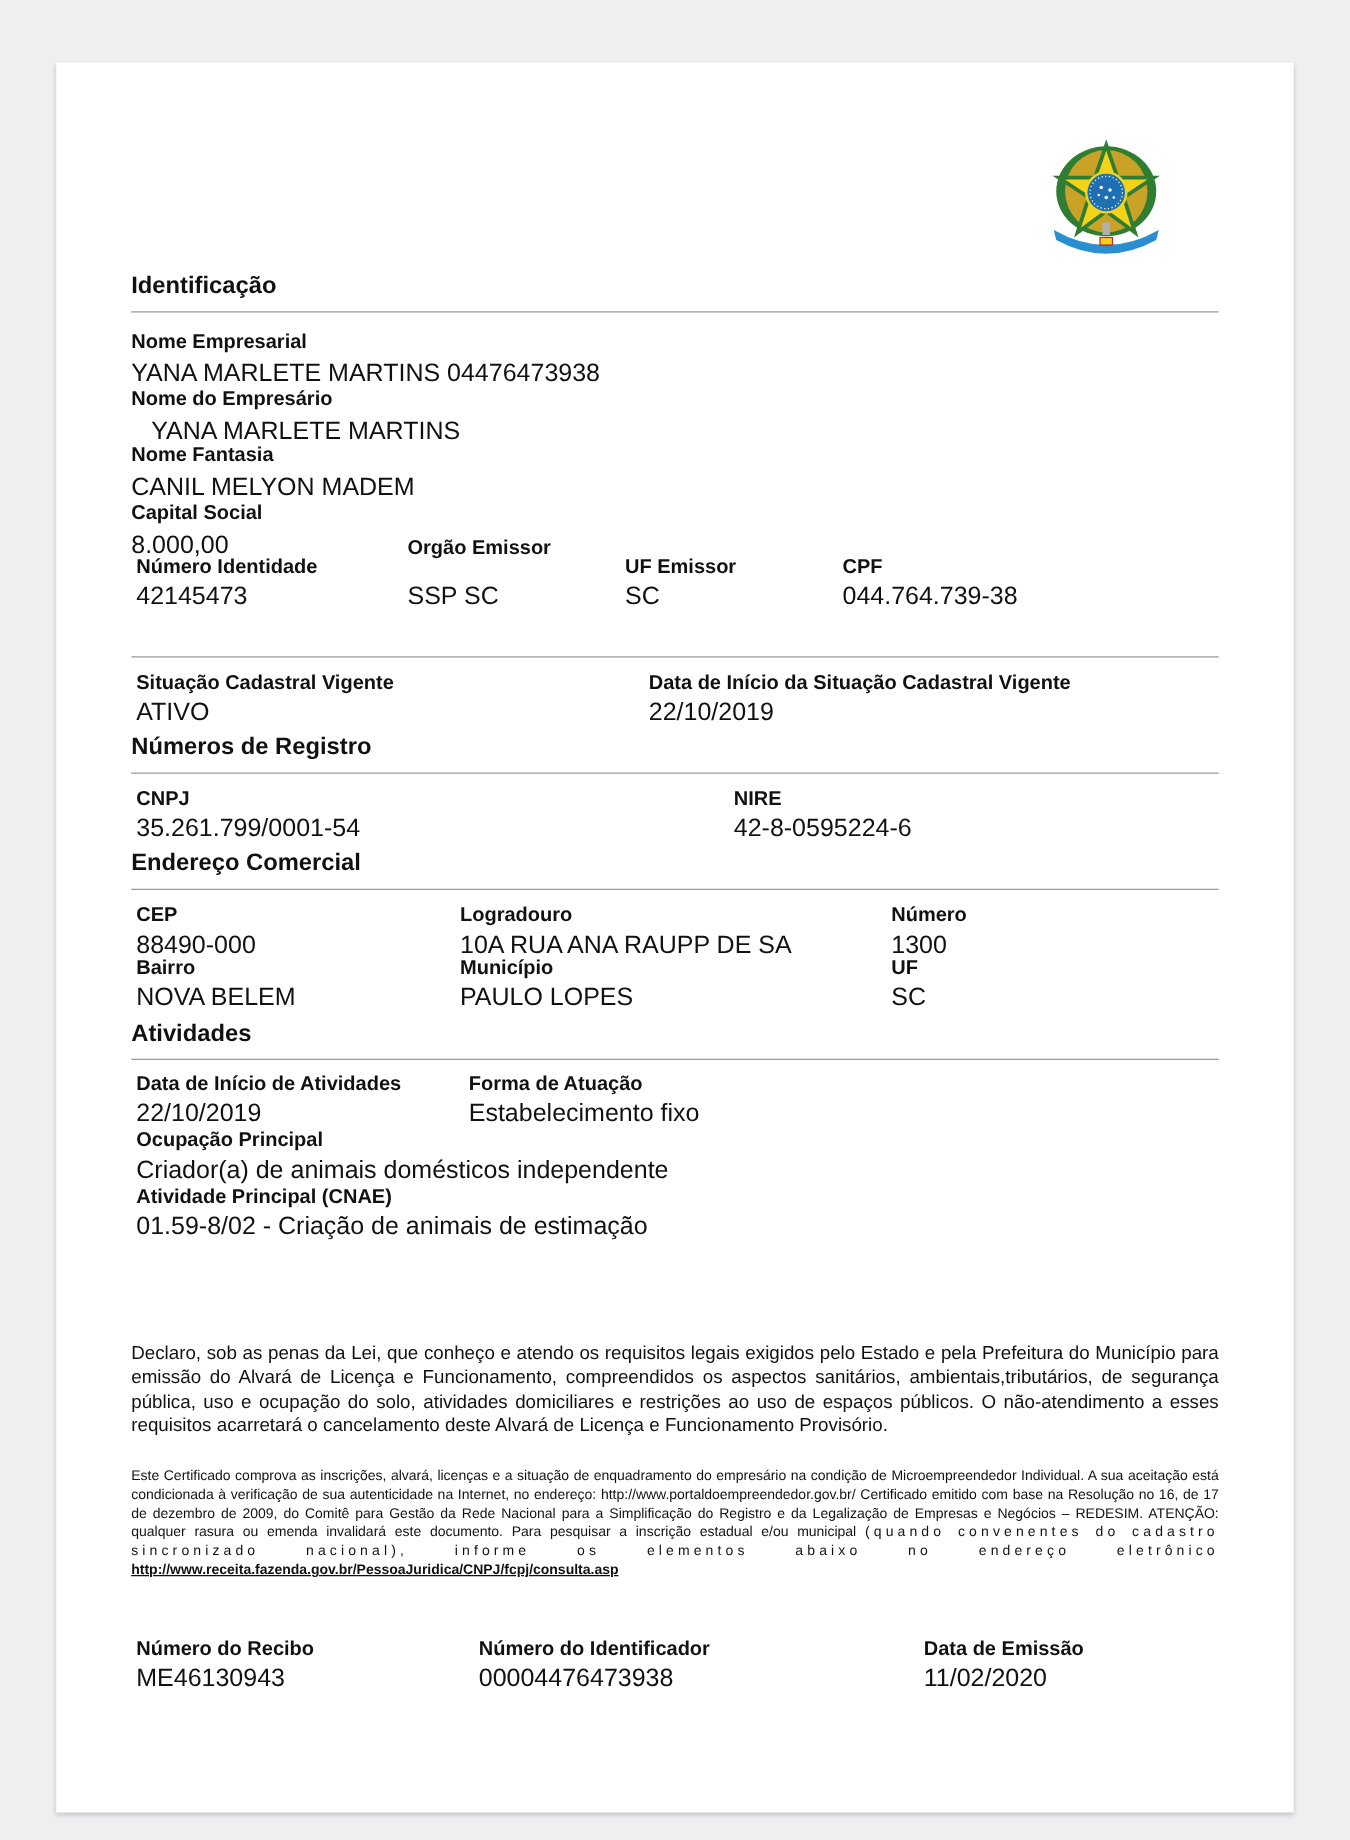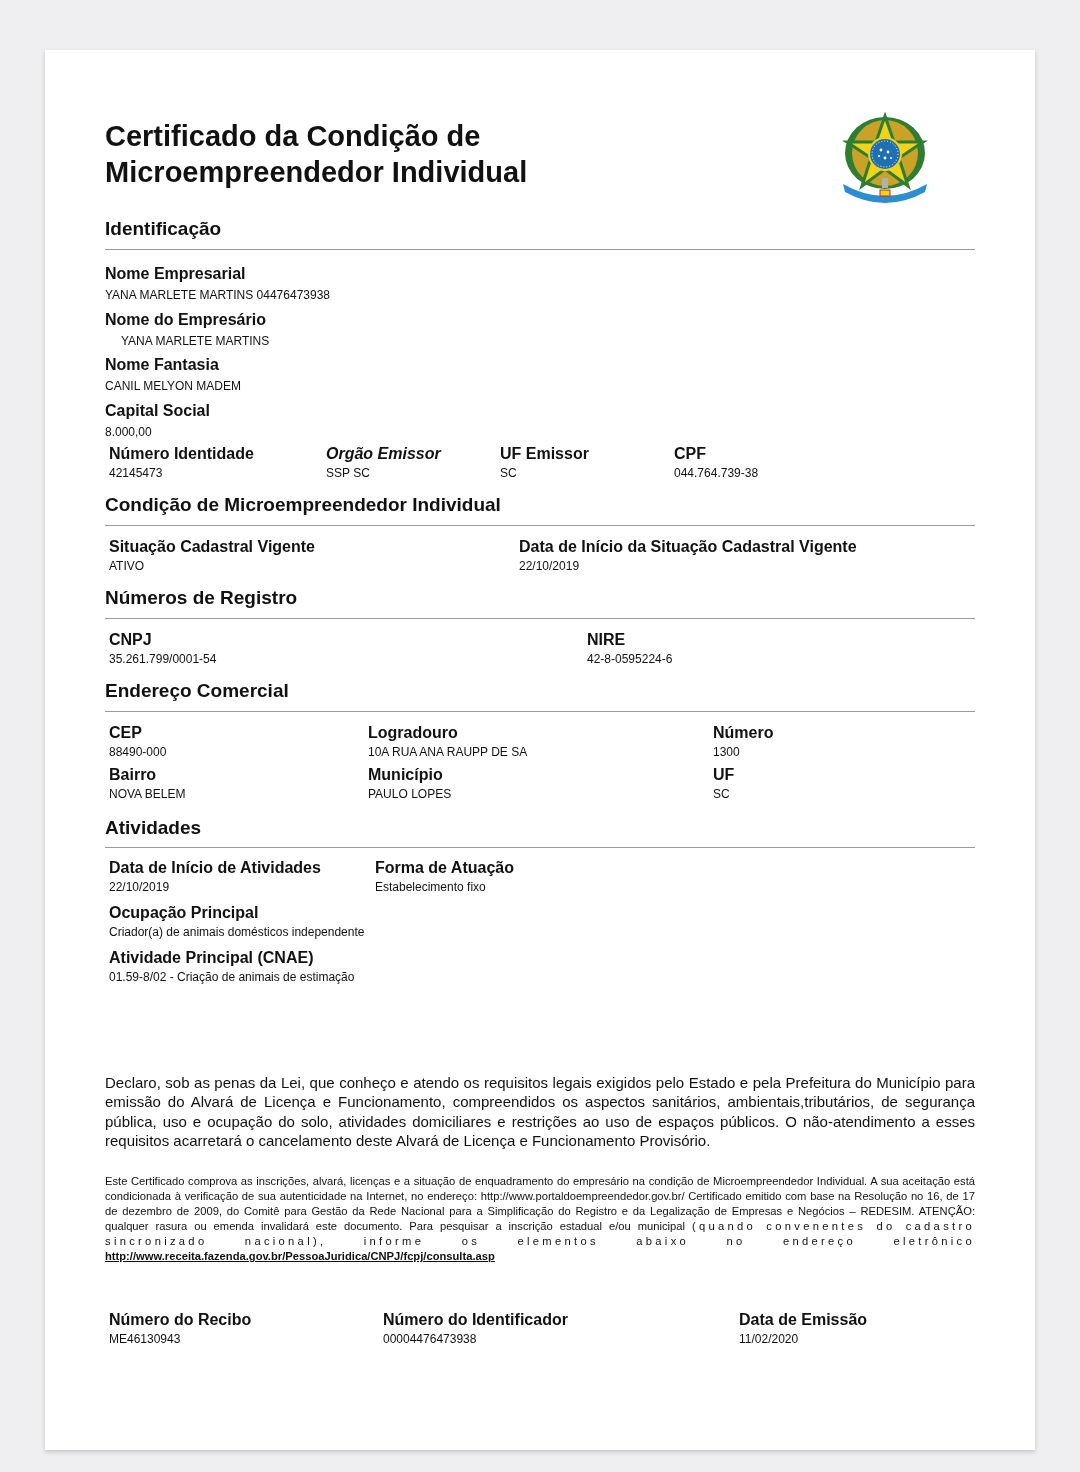--- a/index.html
+++ b/index.html
@@ -26,21 +26,21 @@
   }
   .emblem { left: 790px; top: 58px; width: 100px; height: 100px; }
   .sec-h {
     font-size: 19px; font-weight: bold; left: 60px;
   }
   .rule {
     left: 60px; width: 870px; height: 0;
     border-top: 1.5px solid #9a9a9a;
   }
   .lbl { font-size: 16px; font-weight: bold; white-space: nowrap; }
-  .val { font-size: 12px; white-space: nowrap; }
+  .val { font-size: 20px; white-space: nowrap; }
   .term-h {
     left: 60px; top: 970px; width: 870px;
     font-size: 19px; font-weight: bold; line-height: 24px;
     text-align: justify;
   }
   .term-h u { text-decoration: underline; }
   .term-p {
     left: 60px; top: 1023px; width: 870px;
     font-size: 15px; line-height: 19.3px; text-align: justify;
   }
@@ -49,24 +49,20 @@
     font-size: 11.2px; line-height: 15px; text-align: justify;
   }
   .small-p .spaced { letter-spacing: 3.3px; }
   .small-p a { color: #111; font-weight: bold; text-decoration: underline; }
 </style>
 </head>
 <body>
 
 <div class="page">
 
-  <div class="abs title">
-    <div>Certificado da Condição de</div>
-    <div>Microempreendedor Individual</div>
-  </div>
 
   <div class="abs emblem">
     <svg width="100" height="100" viewBox="0 0 100 100">
       <g fill="#2e7d32">
         <ellipse cx="50" cy="45" rx="40" ry="36"></ellipse>
       </g>
       <g fill="#c9a227">
         <circle cx="50" cy="45" r="33"></circle>
       </g>
       <polygon points="50,8 59,34 88,34 64,50 73,78 50,61 27,78 36,50 12,34 41,34" fill="#f3d21a" stroke="#2e7d32" stroke-width="3"></polygon>
@@ -92,28 +88,27 @@
   <div class="abs val" style="left:60px; top:238px;">YANA MARLETE MARTINS 04476473938</div>
   <div class="abs lbl" style="left:60px; top:261px;">Nome do Empresário</div>
   <div class="abs val" style="left:76px; top:284px;text-align:right;">YANA MARLETE MARTINS</div>
   <div class="abs lbl" style="left:60px; top:306px;">Nome Fantasia</div>
   <div class="abs val" style="left:60px; top:329px;">CANIL MELYON MADEM</div>
   <div class="abs lbl" style="left:60px; top:352px;">Capital Social</div>
   <div class="abs val" style="left:60px; top:375px;">8.000,00</div>
 
   <div class="abs lbl" style="left:64px; top:395px;">Número Identidade</div>
   <div class="abs val" style="left:64px; top:416px;">42145473</div>
-  <div class="abs lbl" style="left:281px; top:395px;font-style:italic;">Orgão Emissor</div>
+  <div class="abs lbl" style="left:281px; top:380px;">Orgão Emissor</div>
   <div class="abs val" style="left:281px; top:416px;">SSP SC</div>
   <div class="abs lbl" style="left:455px; top:395px;">UF Emissor</div>
   <div class="abs val" style="left:455px; top:416px;">SC</div>
   <div class="abs lbl" style="left:629px; top:395px;">CPF</div>
   <div class="abs val" style="left:629px; top:416px;">044.764.739-38</div>
 
-  <div class="abs sec-h" style="top:444px;">Condição de Microempreendedor Individual</div>
   <div class="abs rule" style="top:475px;"></div>
   <div class="abs lbl" style="left:64px; top:488px;">Situação Cadastral Vigente</div>
   <div class="abs val" style="left:64px; top:509px;">ATIVO</div>
   <div class="abs lbl" style="left:474px; top:488px;">Data de Início da Situação Cadastral Vigente</div>
   <div class="abs val" style="left:474px; top:509px;">22/10/2019</div>
 
   <div class="abs sec-h" style="top:537px;">Números de Registro</div>
   <div class="abs rule" style="top:568px;"></div>
   <div class="abs lbl" style="left:64px; top:581px;">CNPJ</div>
   <div class="abs val" style="left:64px; top:602px;">35.261.799/0001-54</div>

